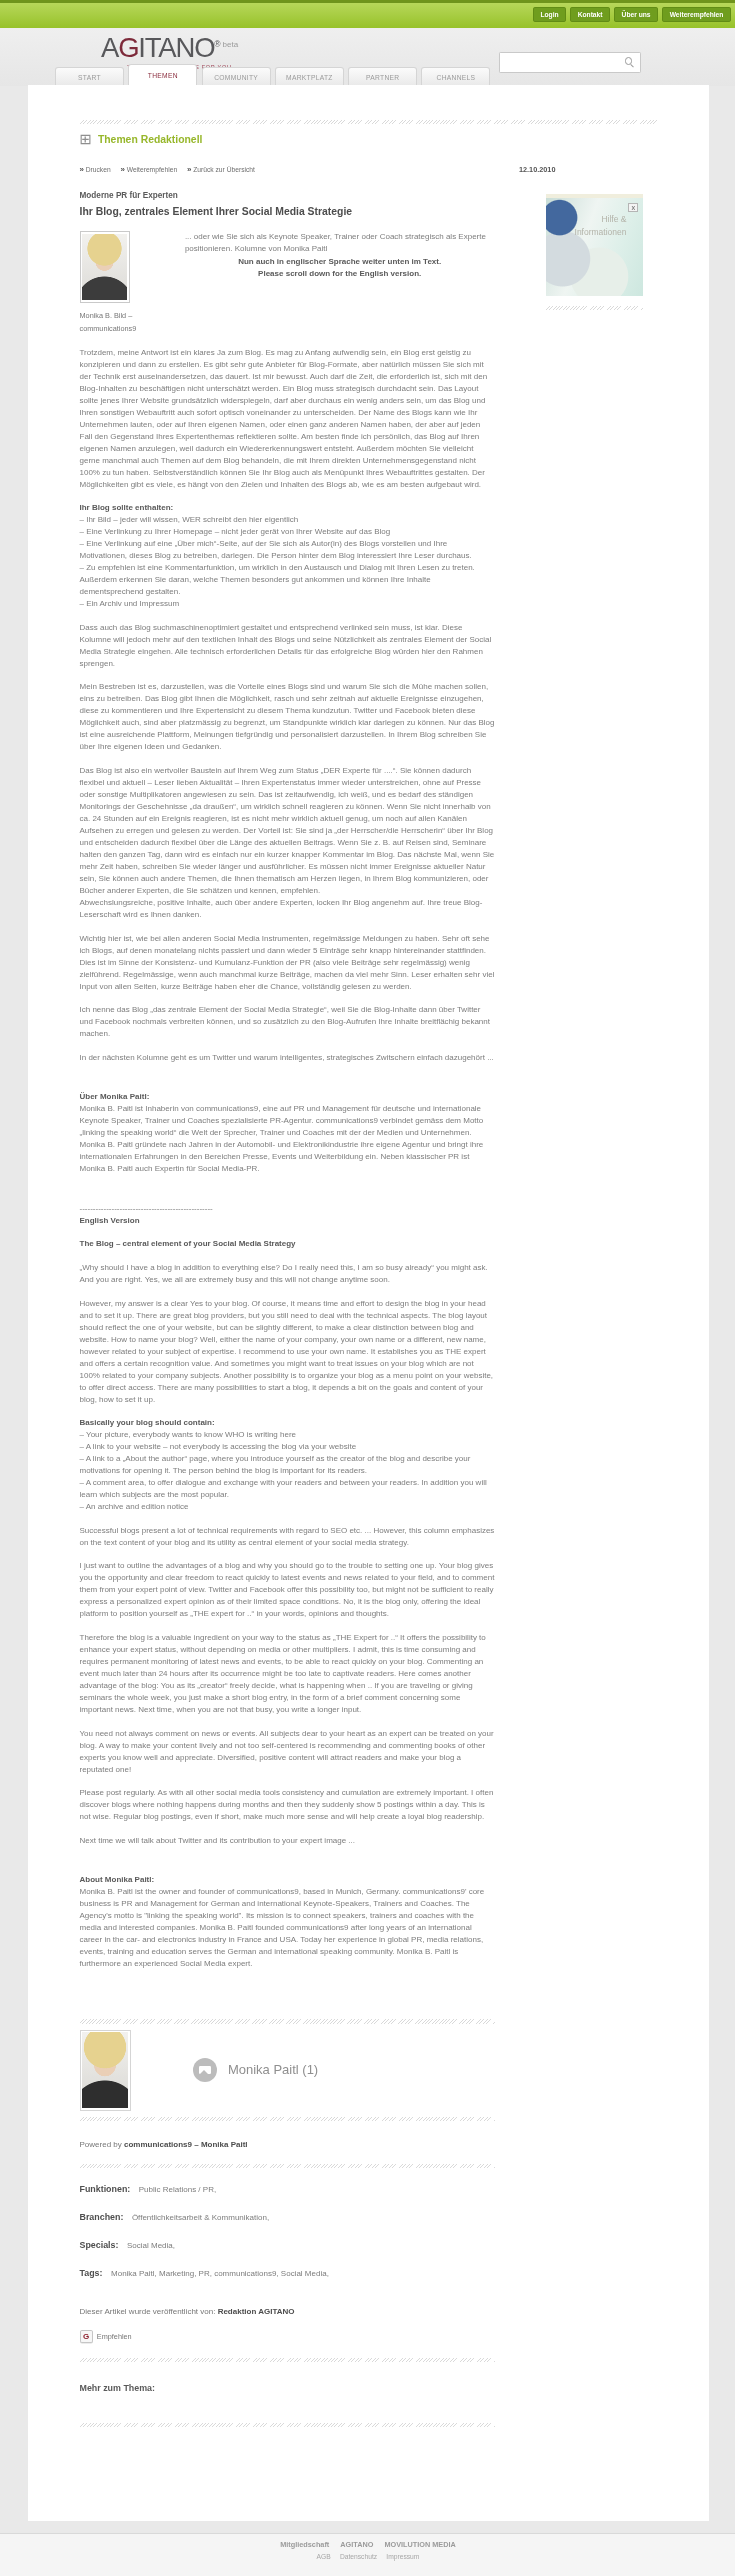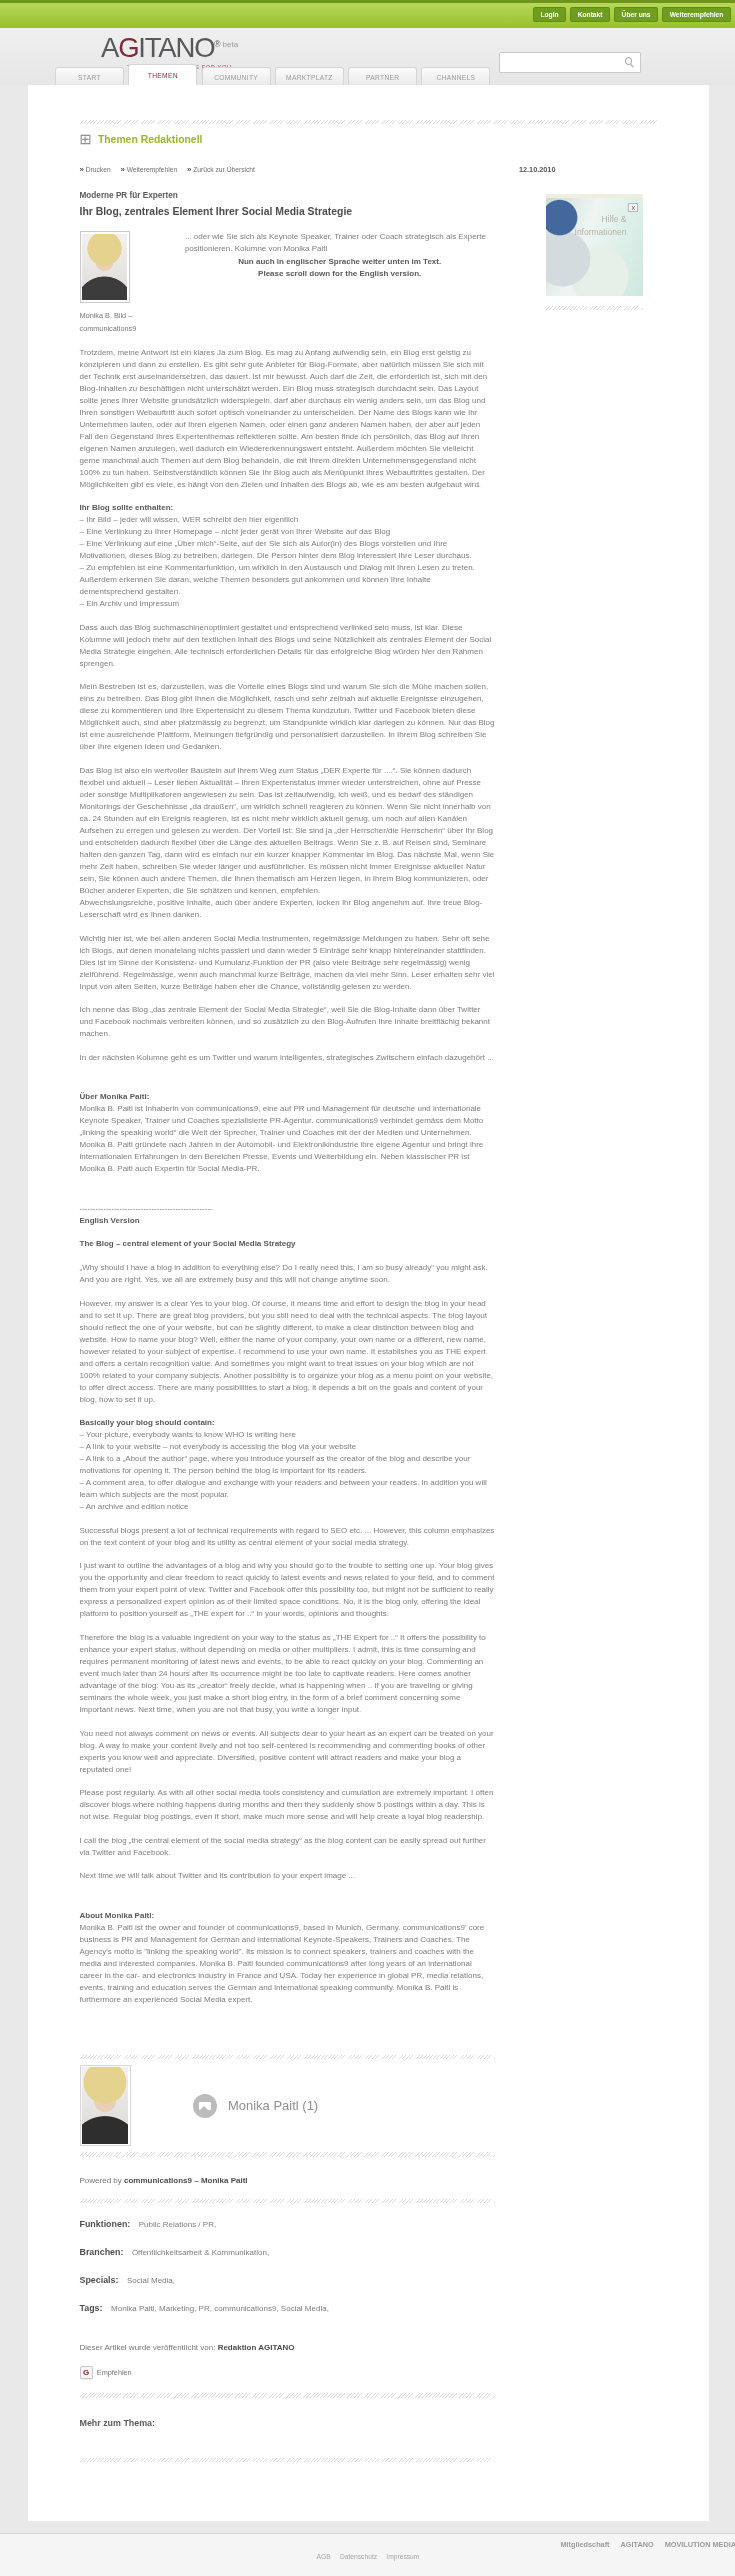--- a/index.html
+++ b/index.html
@@ -125,21 +125,21 @@
   .g-btn { width:13px; height:13px; background:#f7f7f7; border:0.6px solid #c6c6c6; border-radius:1.8px;
     color:#8d1f2c; font-weight:bold; font-size:8px; text-align:center; line-height:11.6px; cursor:pointer;
     box-shadow:0 0.6px 0.6px rgba(0,0,0,.15); }
   .rec-label { font-size:7.3px; color:#777; }
   .rec-hatch { margin-top:14.7px; }
   .more { margin-top:19.5px; font-weight:bold; color:#5a5a5a; font-size:8.9px; }
   .more-hatch { margin-top:27.5px; }
   
   .footer { position:absolute; left:0; bottom:0; width:736px; height:43px;
     background:#f5f5f5; border-top:0.6px solid #d9d9d9; z-index:3; text-align:center; }
-  .f-row1 { margin-top:6.1px; display:flex; justify-content:flex-end; gap:11px;
+  .f-row1 { margin-top:6.1px; display:flex; justify-content:center; gap:11px;
     font-size:7.3px; font-weight:bold; color:#9b9b9b; }
   .f-row2 { margin-top:4.3px; display:flex; justify-content:center; gap:9.2px;
     font-size:6.7px; color:#a7a7a7; }
   .f-link { cursor:pointer; }
 </style>
 </head>
 <body>
 
 <div class="topbar">
   <div class="topbar-links">
@@ -242,21 +242,20 @@
           <p class="blk-l">– Your picture, everybody wants to know WHO is writing here
 – A link to your website – not everybody is accessing the blog via your website
 – A link to a „About the author“ page, where you introduce yourself as the creator of the blog and describe your motivations for opening it. The person behind the blog is important for its readers.
 – A comment area, to offer dialogue and exchange with your readers and between your readers. In addition you will learn which subjects are the most popular.
 – An archive and edition notice</p>
           <p class="blk-p">Successful blogs present a lot of technical requirements with regard to SEO etc. ... However, this column emphasizes on the text content of your blog and its utility as central element of your social media strategy.</p>
           <p class="blk-p">I just want to outline the advantages of a blog and why you should go to the trouble to setting one up. Your blog gives you the opportunity and clear freedom to react quickly to latest events and news related to your field, and to comment them from your expert point of view. Twitter and Facebook offer this possibility too, but might not be sufficient to really express a personalized expert opinion as of their limited space conditions. No, it is the blog only, offering the ideal platform to position yourself as „THE expert for ..“ in your words, opinions and thoughts.</p>
           <p class="blk-p">Therefore the blog is a valuable ingredient on your way to the status as „THE Expert for ..“ It offers the possibility to enhance your expert status, without depending on media or other multipliers. I admit, this is time consuming and requires permanent monitoring of latest news and events, to be able to react quickly on your blog. Commenting an event much later than 24 hours after its occurrence might be too late to captivate readers. Here comes another advantage of the blog: You as its „creator“ freely decide, what is happening when .. If you are traveling or giving seminars the whole week, you just make a short blog entry, in the form of a brief comment concerning some important news. Next time, when you are not that busy, you write a longer input.</p>
           <p class="blk-p">You need not always comment on news or events. All subjects dear to your heart as an expert can be treated on your blog. A way to make your content lively and not too self-centered is recommending and commenting books of other experts you know well and appreciate. Diversified, positive content will attract readers and make your blog a reputated one!</p>
           <p class="blk-p">Please post regularly. As with all other social media tools consistency and cumulation are extremely important. I often discover blogs where nothing happens during months and then they suddenly show 5 postings within a day. This is not wise. Regular blog postings, even if short, make much more sense and will help create a loyal blog readership.</p>
-          <p class="blk-p">I call the blog „the central element of the social media strategy“ as the blog content can be easily spread out further via Twitter and Facebook.</p>
           <p class="blk-p">Next time we will talk about Twitter and its contribution to your expert image ...</p>
           <p class="blk-hs">About Monika Paitl:</p>
           <p class="blk-l">Monika B. Paitl ist the owner and founder of communications9, based in Munich, Germany. communications9' core business is PR and Management for German and international Keynote-Speakers, Trainers and Coaches. The Agency's motto is "linking the speaking world". Its mission is to connect speakers, trainers and coaches with the media and interested companies. Monika B. Paitl founded communications9 after long years of an international career in the car- and electronics industry in France and USA. Today her experience in global PR, media relations, events, training and education serves the German and international speaking community. Monika B. Paitl is furthermore an experienced Social Media expert.</p>
         </div>
 
       <div class="big-spacer"></div>
       <div class="hatch"></div>
 
       <div class="author-card">
         <div class="card-photo">

